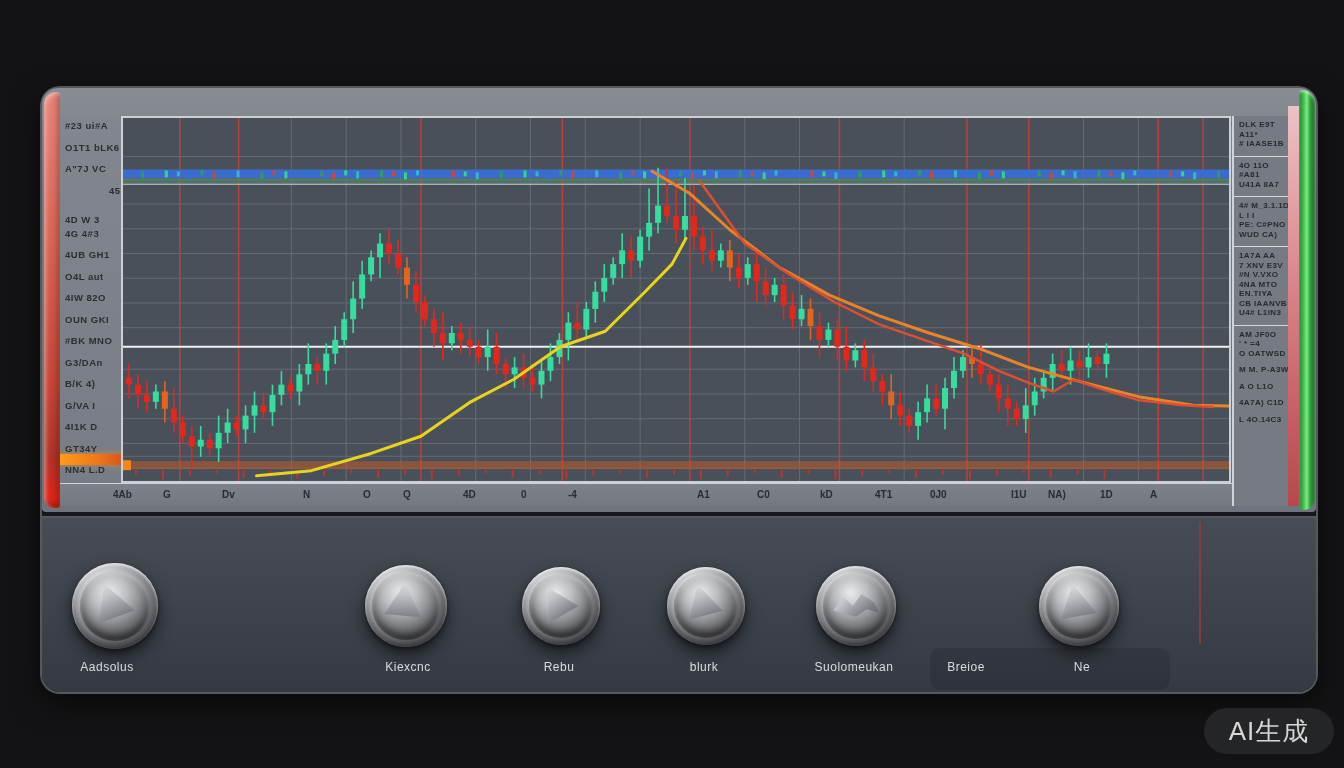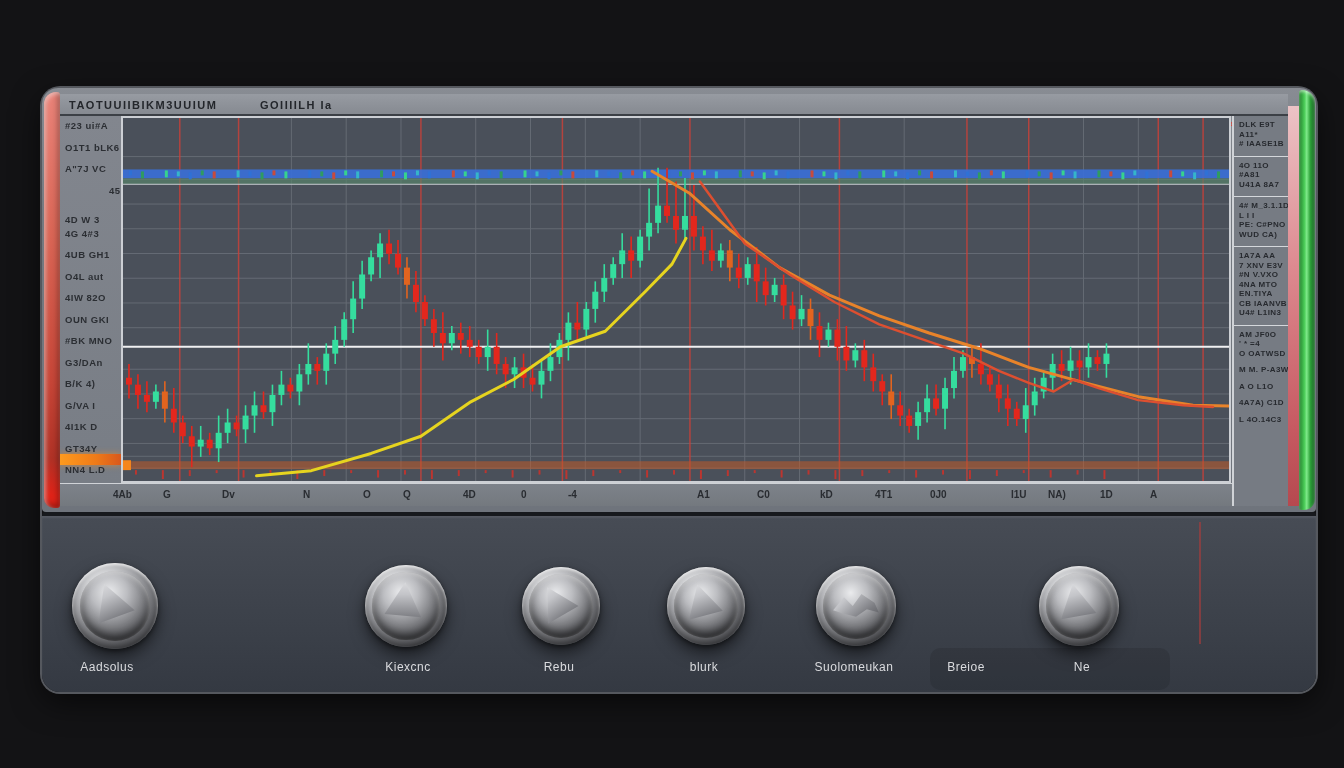--- a/index.html
+++ b/index.html
@@ -76,26 +76,20 @@
         background:#232527;display:flex;align-items:center;justify-content:center;
         font-size:26px;color:#d6d6d6;letter-spacing:1px;}
 </style>
 </head>
 <body>
 <div id="stage">
 
   <div class="panel">
 
     <div class="chart-plate">
-      <div class="hdr-strip">
-        <div class="hdr-title">
-          <span>TAOTUUIIBIKM3UUIUM</span>
-          <span class="t2">GOIIIILH Ia</span>
-        </div>
-      </div>
 
       <div class="legend-row"><span style="color: rgb(214, 69, 58);">▴K ■ ■A—JA ■IAUG</span><span style="color: rgb(214, 69, 58);"> | </span><span style="color: rgb(231, 229, 224);">#BiL MAIWILS 13 Ka</span><span style="color: rgb(214, 69, 58);"> | </span><span style="color: rgb(214, 69, 58);">IBID/AA TY A</span><span style="color: rgb(214, 69, 58);"> | </span><span style="color: rgb(231, 229, 224);">AM L BA</span></div>
 
       <div class="yaxis">
         <div class="hot"></div>
       <div class="lbl" style="top: 4px;">#23 ui#A</div>
           <div class="lbl" style="top: 25.5px;">O1T1 bLK6</div>
           <div class="lbl" style="top: 47px;">A"7J VC</div>
           <div class="lbl" style="top: 68.5px; margin-left: 44px;">45M HI</div>
           <div class="lbl" style="top: 90px; margin-top: 8px;">4D W 3</div>
@@ -605,14 +599,17 @@
           <div class="knob" style="left: 997px; top: 50px; width: 80px; height: 80px;">
             <div class="knob-inner"></div>
             <div class="knob-icon icon-play" style="transform: rotate(25deg);"></div>
           </div>
           <div class="knob-label" style="left: 1040px;">Ne</div>
         </div>
     </div>
 
   </div>
 
+  <div class="watermark">
+    <span>AI生成</span>
+  </div>
 
 </div>
 
 </body></html>

